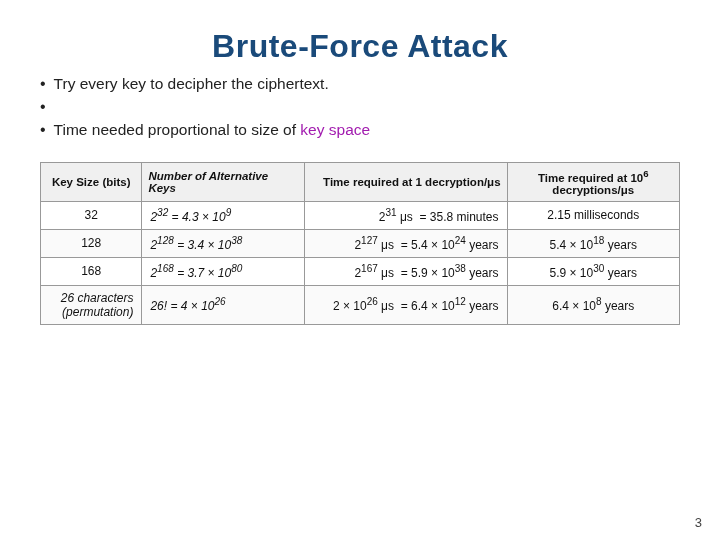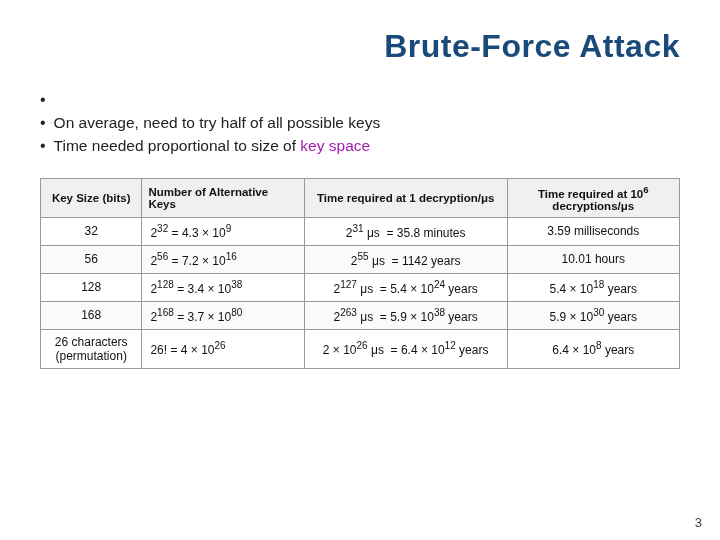--- a/index.html
+++ b/index.html
@@ -17,22 +17,22 @@
       height: 540px;
       padding: 28px 40px 20px 40px;
       display: flex;
       flex-direction: column;
     }
 
     .title {
       font-size: 32px;
       font-weight: bold;
       color: #1a4a7a;
-      text-align: right;
-      margin-bottom: 26px;
+      text-align: center;
+      margin-bottom: 10px;
       letter-spacing: 0.5px;
     }
 
     .bullets {
       list-style: none;
       margin-bottom: 18px;
     }
 
     .bullets li {
       font-size: 15.5px;
@@ -83,46 +83,46 @@
 
     tr:nth-child(even) td {
       background: #fafafa;
     }
 
     tr:nth-child(odd) td {
       background: #fff;
     }
 
     .col-keysize { text-align: center; width: 100px; }
-    .col-altkeys { text-align: left; width: 160px; }
-    .col-time1 { text-align: center; width: 200px; }
+    .col-altkeys { text-align: left; width: 160px; font-style: italic; }
+    .col-time1 { text-align: right; width: 200px; }
     .col-time106 { text-align: center; width: 170px; }
 
     .page-num {
       position: absolute;
       bottom: 10px;
       right: 18px;
       font-size: 13px;
       color: #444;
     }
   </style>
 </head>
 <body>
 
 <div class="slide">
 
   <div class="title">Brute-Force Attack</div>
 
   <ul class="bullets">
     <li>
       <span class="bullet-dot">•</span>
+      <span>Try every key to decipher the ciphertext.</span>
     </li>
     <li>
       <span class="bullet-dot">•</span>
-      <span>On average, need to try half of all possible keys</span>
     </li>
     <li>
       <span class="bullet-dot">•</span>
       <span>Time needed proportional to size of <span class="key-space">key space</span></span>
     </li>
   </ul>
 
   <table>
     <thead>
       <tr>
@@ -130,42 +130,36 @@
         <th class="col-altkeys">Number of Alternative Keys</th>
         <th class="col-time1">Time required at 1 decryption/μs</th>
         <th class="col-time106">Time required at 10<sup>6</sup> decryptions/μs</th>
       </tr>
     </thead>
     <tbody>
       <tr>
         <td class="col-keysize">32</td>
         <td class="col-altkeys">2<sup>32</sup> = 4.3 × 10<sup>9</sup></td>
         <td class="col-time1">2<sup>31</sup> μs &nbsp;= 35.8 minutes</td>
-        <td class="col-time106">3.59 milliseconds</td>
-      </tr>
-      <tr>
-        <td class="col-keysize">56</td>
-        <td class="col-altkeys">2<sup>56</sup> = 7.2 × 10<sup>16</sup></td>
-        <td class="col-time1">2<sup>55</sup> μs &nbsp;= 1142 years</td>
-        <td class="col-time106">10.01 hours</td>
+        <td class="col-time106">2.15 milliseconds</td>
       </tr>
       <tr>
         <td class="col-keysize">128</td>
         <td class="col-altkeys">2<sup>128</sup> = 3.4 × 10<sup>38</sup></td>
         <td class="col-time1">2<sup>127</sup> μs &nbsp;= 5.4 × 10<sup>24</sup> years</td>
         <td class="col-time106">5.4 × 10<sup>18</sup> years</td>
       </tr>
       <tr>
         <td class="col-keysize">168</td>
         <td class="col-altkeys">2<sup>168</sup> = 3.7 × 10<sup>80</sup></td>
-        <td class="col-time1">2<sup>263</sup> μs &nbsp;= 5.9 × 10<sup>38</sup> years</td>
+        <td class="col-time1">2<sup>167</sup> μs &nbsp;= 5.9 × 10<sup>38</sup> years</td>
         <td class="col-time106">5.9 × 10<sup>30</sup> years</td>
       </tr>
       <tr>
-        <td class="col-keysize" style="text-align:center;">26 characters<br>(permutation)</td>
+        <td class="col-keysize" style="text-align:right;font-style:italic;">26 characters<br>(permutation)</td>
         <td class="col-altkeys">26! = 4 × 10<sup>26</sup></td>
         <td class="col-time1">2 × 10<sup>26</sup> μs &nbsp;= 6.4 × 10<sup>12</sup> years</td>
         <td class="col-time106">6.4 × 10<sup>8</sup> years</td>
       </tr>
     </tbody>
   </table>
 
 </div>
 
 <div class="page-num">3</div>

